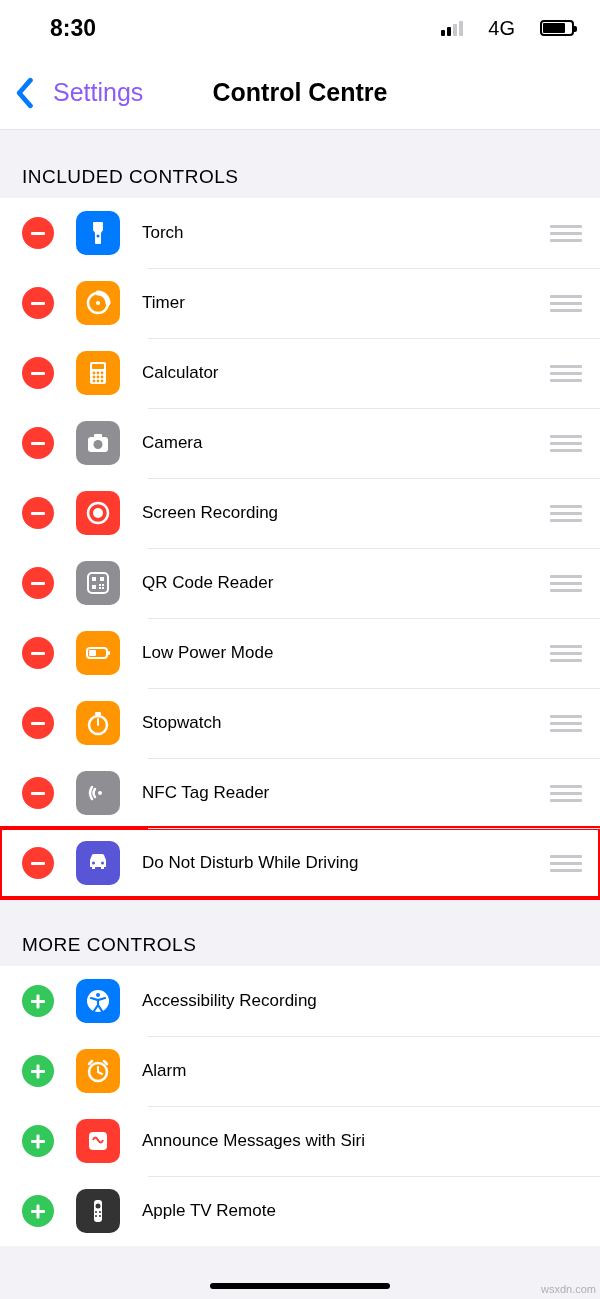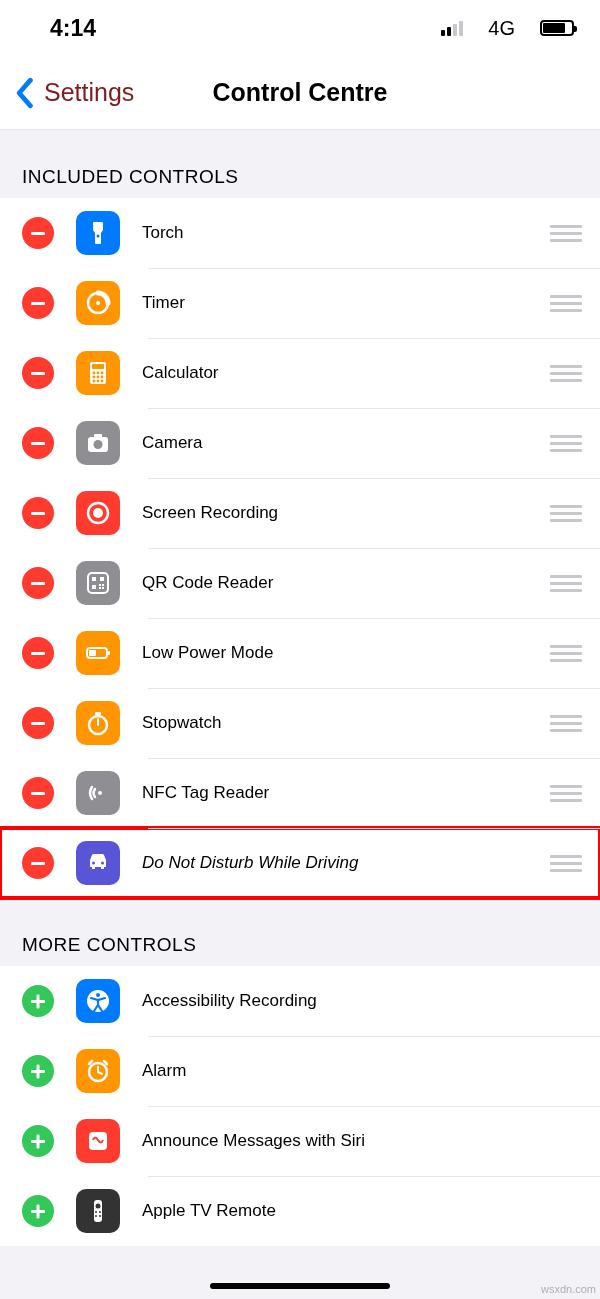--- a/index.html
+++ b/index.html
@@ -36,22 +36,22 @@
   
   .nav-bar {
     height: 74px;
     background: #fff;
     border-bottom: 1px solid #e6e6ea;
     display: flex;
     align-items: center;
     position: relative;
   }
   .nav-back {
-    display: flex; align-items: center; gap: 10px;
-    color: #7f1d1d; font-size: 25px; font-weight: 400;
+    display: flex; align-items: center; gap: 19px;
+    color: #8b5cf6; font-size: 25px; font-weight: 400;
     padding-left: 14px;
     cursor: pointer;
   }
   .nav-back svg { width: 20px; height: 32px; }
   .nav-title {
     position: absolute; left: 0; right: 0; text-align: center;
     font-size: 25px; font-weight: 600;
     pointer-events: none;
   }
   
@@ -75,21 +75,20 @@
     left: 148px;
     right: 0;
     top: 0;
     height: 1px;
     background: #e5e5ea;
   }
   .row.highlighted {
     outline: 4px solid #ff0000;
     outline-offset: -2px;
     z-index: 2;
-    font-style: italic;
   }
   .action-btn {
     width: 32px; height: 32px; border-radius: 50%;
     display: flex; align-items: center; justify-content: center;
     flex-shrink: 0;
     cursor: pointer;
   }
   .action-btn.remove { background: #ff3b30; }
   .action-btn.add { background: #34c759; }
   .action-btn .bar { width: 14px; height: 3px; background:#fff; border-radius:1px; position:absolute; }
@@ -132,21 +131,21 @@
   }
   .watermark {
     position:absolute; bottom:4px; right:4px;
     font-size:11px; color:#b0b0b4;
   }
 </style>
 </head>
 <body>
 
 <div class="status-bar">
-  <span>4:14</span>
+  <span>8:30</span>
   <div class="status-right">
     <div class="signal">
       <span style="height:6px"></span>
         <span style="height:9px"></span>
       <span class="off" style="height:12px"></span>
         <span class="off" style="height:15px"></span>
     </div>
     <span style="font-size:20px;font-weight:500">4G</span>
     <div class="battery">
         <div class="battery-fill"></div>

